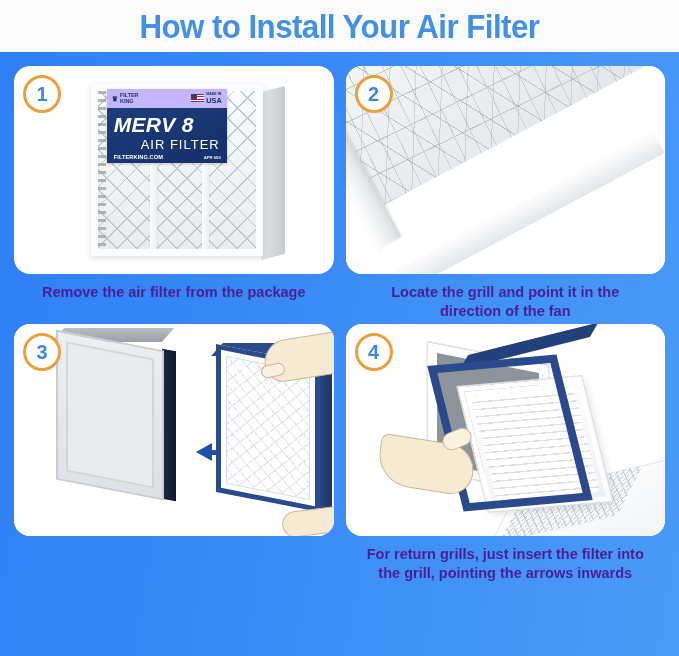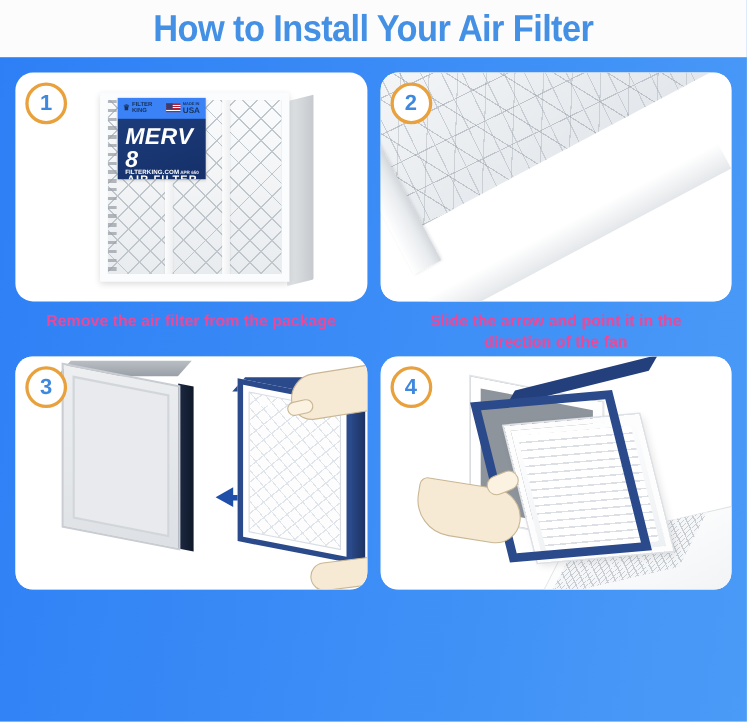--- a/index.html
+++ b/index.html
@@ -60,21 +60,21 @@
     display: flex;
     align-items: center;
     justify-content: center;
     font-size: 20px;
     font-weight: bold;
     color: #3E88DF;
     z-index: 30;
   }
 
   .caption {
-    color: #ec4899;
+    color: #4c1d95;
     font-size: 14.5px;
     font-weight: bold;
     text-align: center;
     line-height: 1.28;
     padding: 9px 16px 0 16px;
   }
 
   
   .p1-stage {
     position: absolute; inset: 0;
@@ -113,22 +113,22 @@
     box-shadow: 0 0 2px rgba(0,0,0,.10);
   }
   .p1-ticks {
     position: absolute; top: 0; bottom: 0; left: 0; width: 8px;
     background: repeating-linear-gradient(180deg, #9AA1A8 0 3px, transparent 3px 8px);
     opacity: .75;
   }
   .p1-label {
     position: absolute;
     left: 16px; top: 5px;
-    width: 80px; height: 74px;
-    background: #3b82f6;
+    width: 120px; height: 74px;
+    background: #c4b5fd;
     box-shadow: 0 1px 3px rgba(0,0,0,.2);
     z-index: 6;
     overflow: hidden;
   }
   .p1-lab-top {
     height: 19px;
     display: flex; align-items: center; justify-content: space-between;
     padding: 0 5px;
   }
   .p1-brand {
@@ -150,21 +150,21 @@
   .p1-made-txt { font-size: 3.6px; color:#16325C; font-weight:bold; line-height:1.1; text-align:left;}
   .p1-usa { font-size: 7.4px; font-weight: bold; color:#16325C; line-height:1; }
   .p1-lab-blue {
     height: 55px;
     background: linear-gradient(160deg, #1C3C7A, #15306A);
     color: #fff;
     padding: 6px 7px 0 7px;
     position: relative;
   }
   .p1-merv { font-size: 21px; font-weight: bold; font-style: italic; letter-spacing: .3px; line-height: 1; }
-  .p1-af { font-size: 10px; font-weight: bold; letter-spacing: 1px; text-align: right; margin-top: 2px; }
+  .p1-af { font-size: 13px; font-weight: normal; letter-spacing: 1px; text-align: right; margin-top: 2px; }
   .p1-lab-bot {
     position: absolute; bottom: 3px; left: 7px; right: 6px;
     display: flex; align-items: baseline; justify-content: space-between;
   }
   .p1-url { font-size: 5.6px; font-weight: bold; letter-spacing: .1px; }
   .p1-apr { font-size: 4.2px; font-weight: bold; opacity: .92; }
 
   
   .p2-stage { position:absolute; inset:0; overflow:hidden; background:#fff; }
   .p2-body {
@@ -424,21 +424,21 @@
         <div class="p2-body">
           <div class="p2-pleats">
             <div class="p2-web"></div>
           </div>
           <div class="p2-rail"></div>
           <div class="p2-rail-b"></div>
         </div>
 
       </div>
     </div>
-    <div class="caption">Slide the arrow and point it in the direction of the fan</div>
+    <div class="caption">Locate the grill and point it in the direction of the fan</div>
   </div>
 
   <div class="panel panel-3">
     <div class="card">
       <div class="badge">3</div>
 
       <div class="p3-stage">
         <div class="p3-unit-top"></div>
         <div class="p3-unit-edge"></div>
         <div class="p3-unit">
@@ -476,15 +476,16 @@
         </div>
 
         <div class="p4-frame-top"></div>
         <div class="p4-frame"></div>
         <div class="p4-tag">▶▶</div>
 
         <div class="p4-hand"></div>
         <div class="p4-thumb"></div>
       </div>
     </div>
+    <div class="caption">For return grills, just insert the filter into the grill, pointing the arrows inwards</div>
   </div>
 
 </div>
 
 </body></html>

